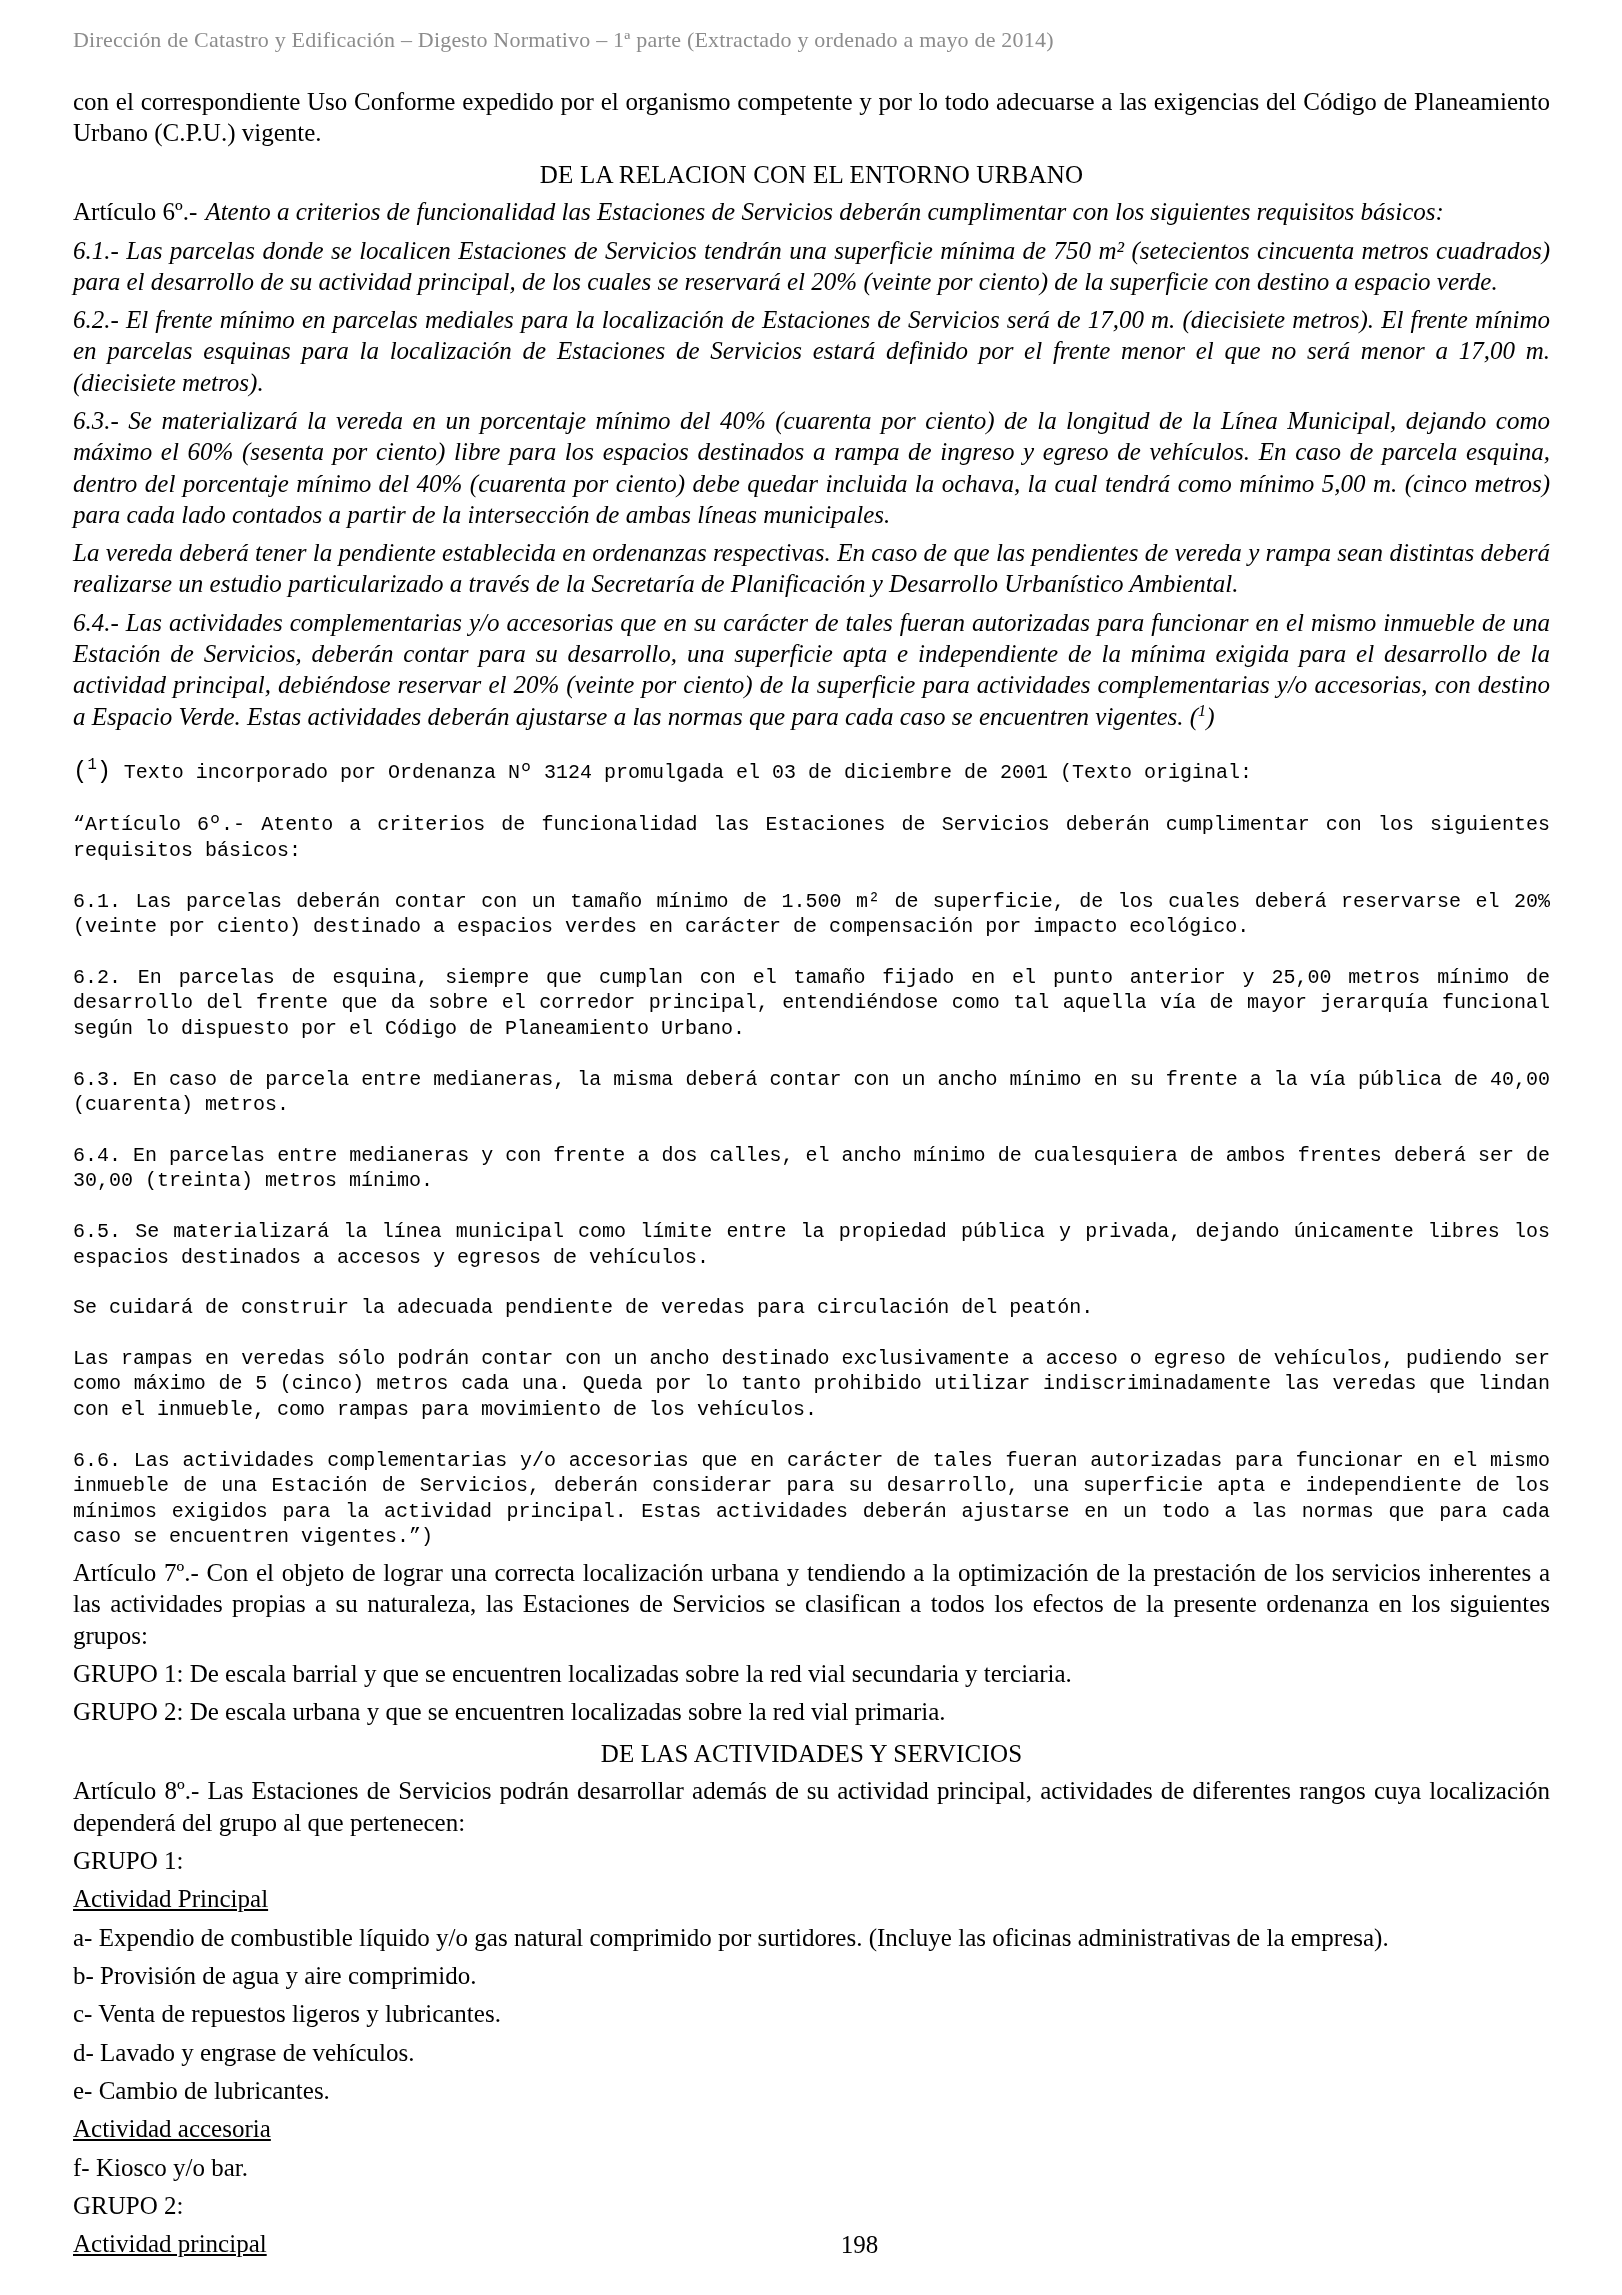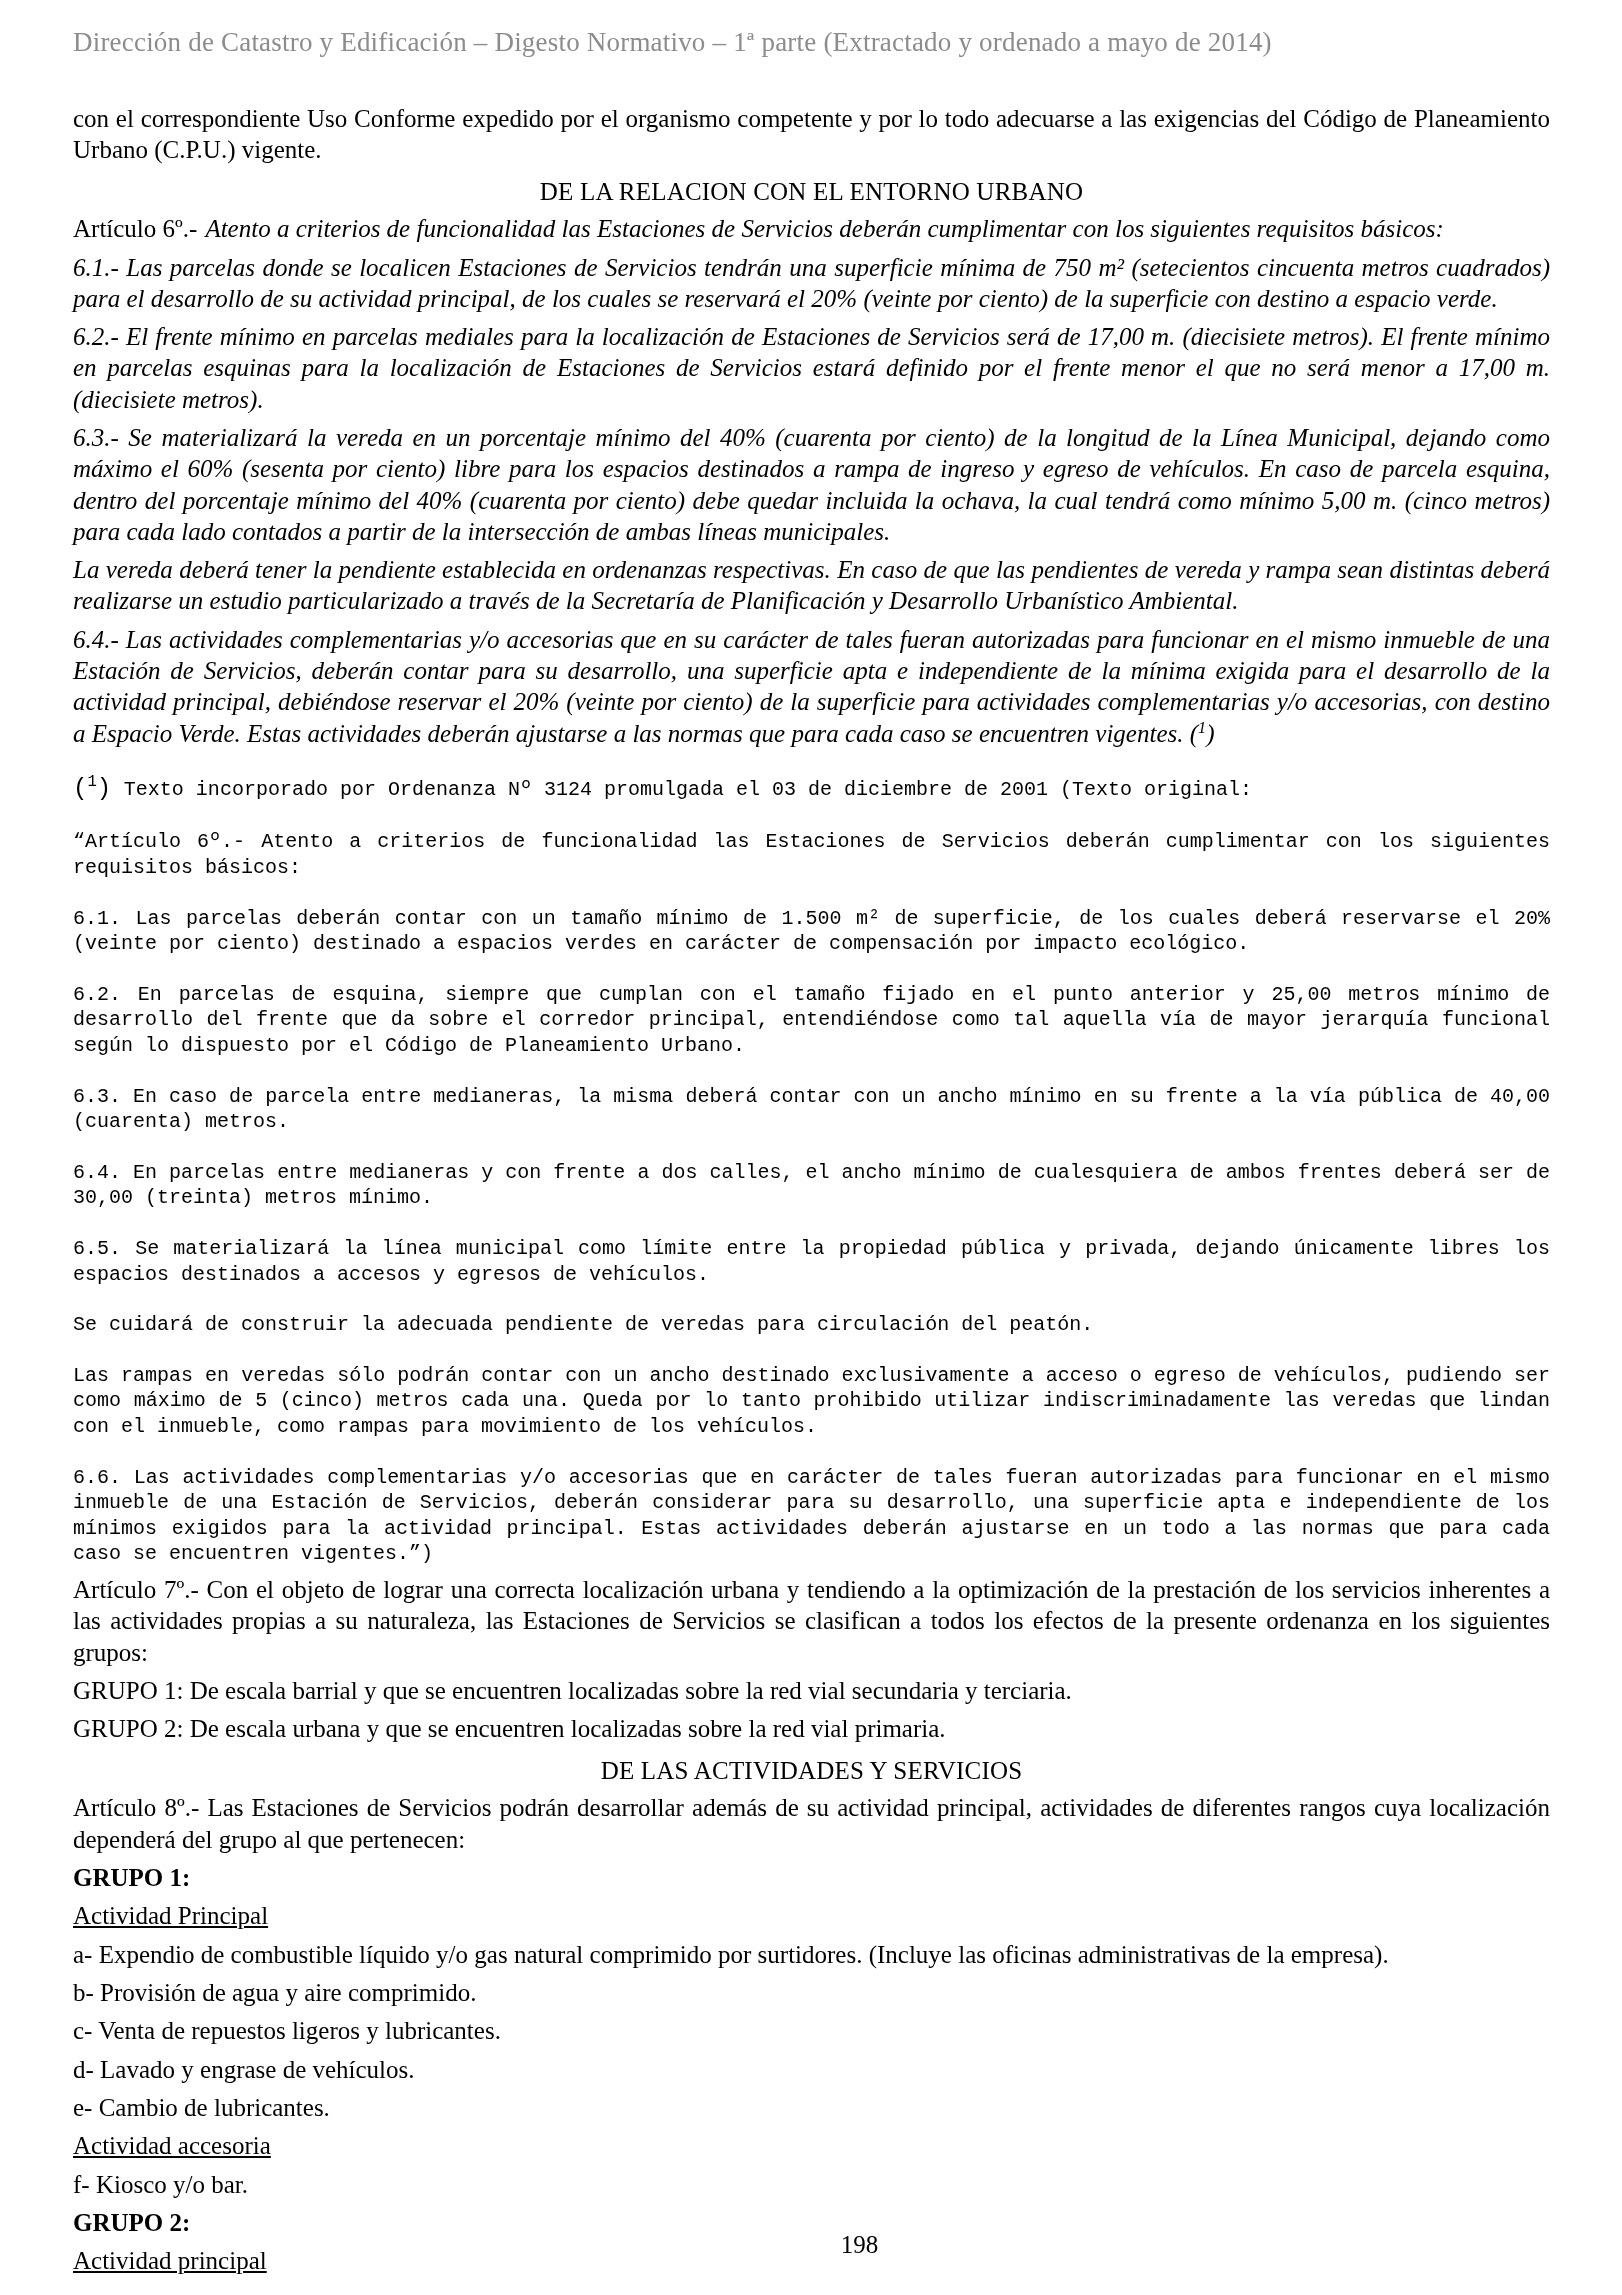--- a/index.html
+++ b/index.html
@@ -7,32 +7,32 @@
   body {
     width:1623px; height:2295px;
     font-family:"Liberation Serif", serif;
     color:#000000;
     overflow:hidden;
     position:relative;
   }
   .page { height:100%; padding:27px 73px 0 73px; position:relative; overflow:hidden; }
   .hdr {
     color:#8c8c8c;
-    font-size:27px;
-    margin-bottom:45px;
+    font-size:22px;
+    margin-bottom:33px;
     letter-spacing:0.2px;
   }
   p.b {
     font-size:25px;
     line-height:1.25;
     text-align:justify;
     margin-top:7.1px;
   }
   .it { font-style:italic; }
-  .bold { font-weight:bold; }
+  .bold { font-weight:normal; }
   .u { text-decoration:underline; }
   h2.ctr {
     font-size:25px;
     font-weight:normal;
     text-align:center;
     margin-top:12.7px;
     letter-spacing:0.2px;
   }
   p.fn {
     font-size:20px;

